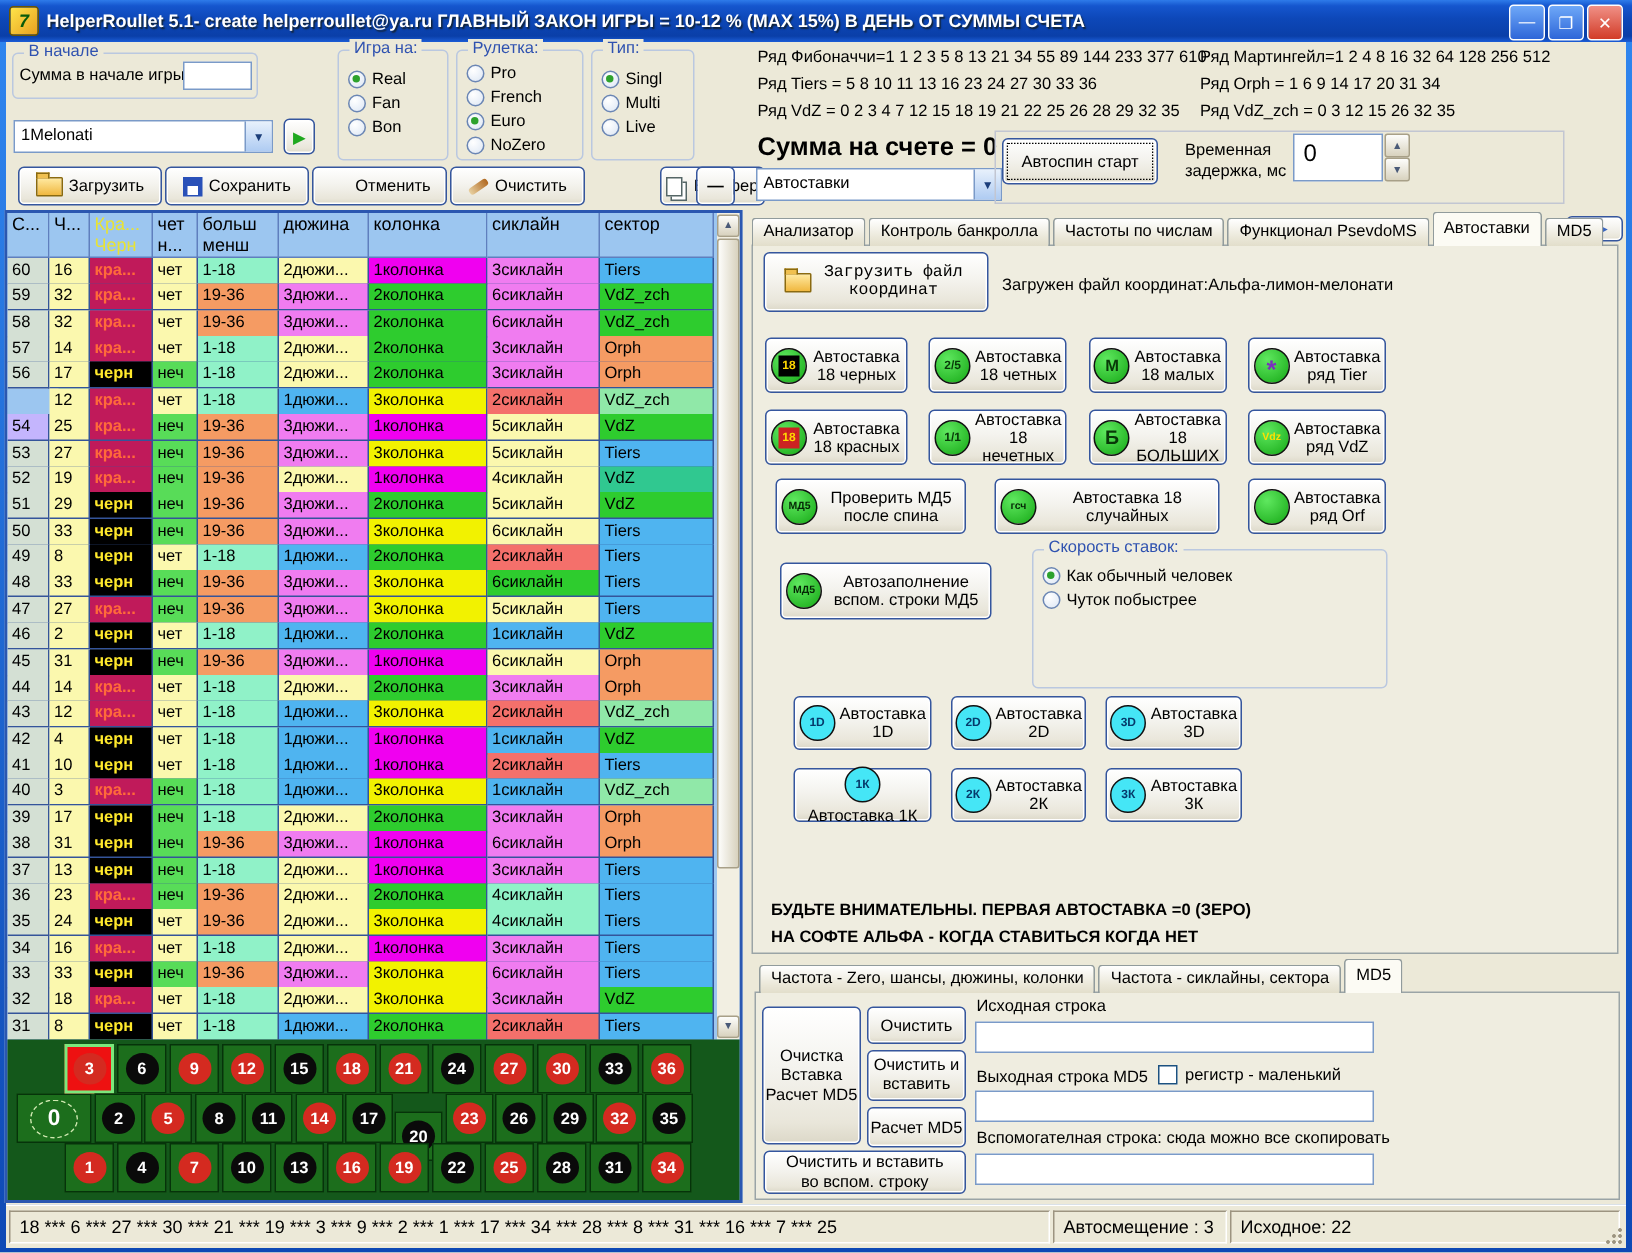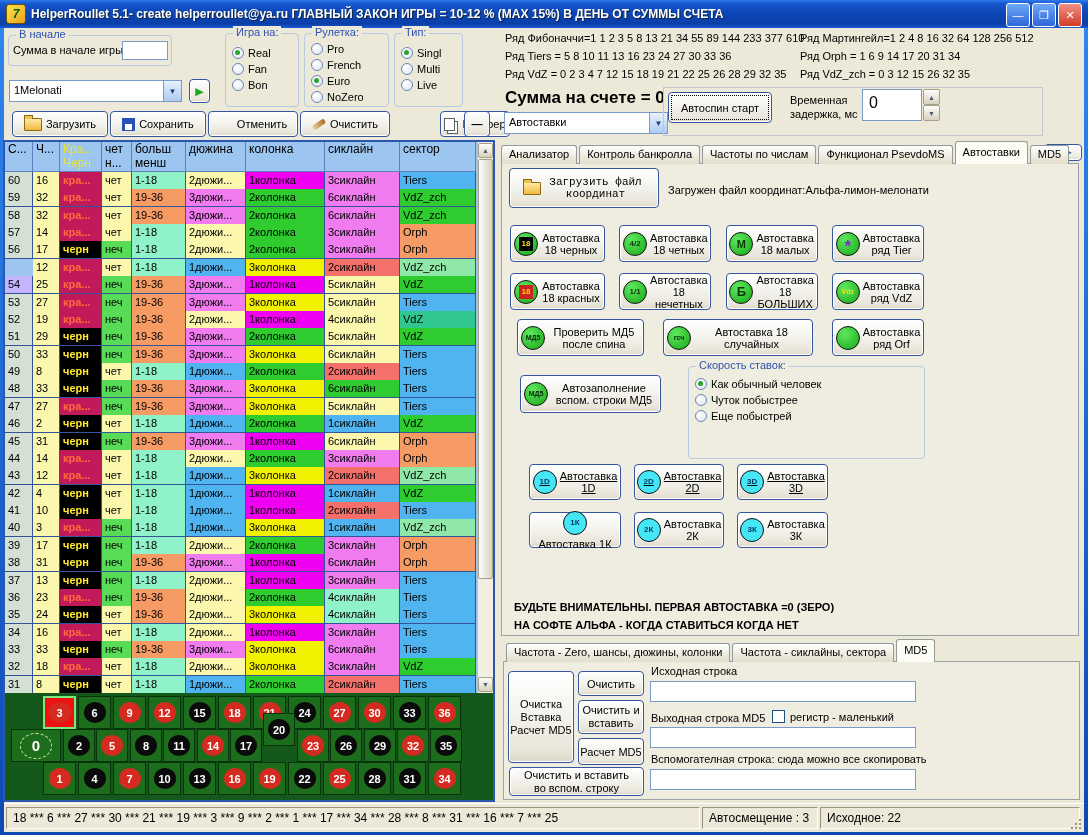--- a/index.html
+++ b/index.html
@@ -547,21 +547,21 @@
         </div>
         <div class="bcell" style="left: 158px; top: 36px; width: 32px; height: 33px;">
           <span class="bnum black">11</span>
         </div>
         <div class="bcell" style="left: 192px; top: 36px; width: 32px; height: 33px;">
           <span class="bnum red">14</span>
         </div>
         <div class="bcell" style="left: 225px; top: 36px; width: 32px; height: 33px;">
           <span class="bnum black">17</span>
         </div>
-        <div class="bcell" style="left: 258px; top: 20px; width: 32px; height: 33px;">
+        <div class="bcell" style="left: 258px; top: 48px; width: 32px; height: 33px;">
           <span class="bnum black">20</span>
         </div>
         <div class="bcell" style="left: 292px; top: 36px; width: 32px; height: 33px;">
           <span class="bnum red">23</span>
         </div>
         <div class="bcell" style="left: 325px; top: 36px; width: 32px; height: 33px;">
           <span class="bnum black">26</span>
         </div>
         <div class="bcell" style="left: 359px; top: 36px; width: 32px; height: 33px;">
           <span class="bnum black">29</span>
@@ -652,21 +652,21 @@
 
   <div class="betrow" style="left:510px;top:225px;width:414px;height:37px;z-index:3;">
       <div class="xpbtn betbtn" style="width: 95px;">
         <span class="bicon ic-black18">
           <i>18</i>
         </span>
         <span class="blabel">Автоставка 18 черных</span>
       </div>
       <div class="xpbtn betbtn" style="width: 92px;">
         <span class="bicon ic-even">
-          <i>4/2</i>
+          <i>2/5</i>
         </span>
         <span class="blabel">Автоставка 18 четных</span>
       </div>
       <div class="xpbtn betbtn" style="width: 92px;">
         <span class="bicon ic-small">
           <i>М</i>
         </span>
         <span class="blabel">Автоставка 18 малых</span>
       </div>
       <div class="xpbtn betbtn" style="width: 92px;">
@@ -732,27 +732,23 @@
   <div class="gb" style="left:688px;top:366px;width:237px;height:93px;padding-top:9px;z-index:3;background:#EFEDE0;">
     <span class="gbt" style="background:#EFEDE0;">Скорость ставок:</span>
   <div class="rrow">
         <span class="rdo sel"></span>
         <span class="rlab">Как обычный человек</span>
       </div>
       <div class="rrow">
         <span class="rdo"></span>
         <span class="rlab">Чуток побыстрее</span>
       </div>
-      <div class="rrow">
-        <span class="rdo"></span>
-        <span class="rlab">Еще побыстрей</span>
-      </div>
-    </div>
-
-  <div class="betrow" style="left:529px;top:464px;width:299px;height:36px;z-index:3;text-decoration:underline;">
+    </div>
+
+  <div class="betrow" style="left:529px;top:464px;width:299px;height:36px;z-index:3;">
       <div class="xpbtn betbtn" style="width: 92px;">
         <span class="bicon ic-cyan">
           <i>1D</i>
         </span>
         <span class="blabel">Автоставка 1D</span>
       </div>
       <div class="xpbtn betbtn" style="width: 90px;">
         <span class="bicon ic-cyan">
           <i>2D</i>
         </span>

